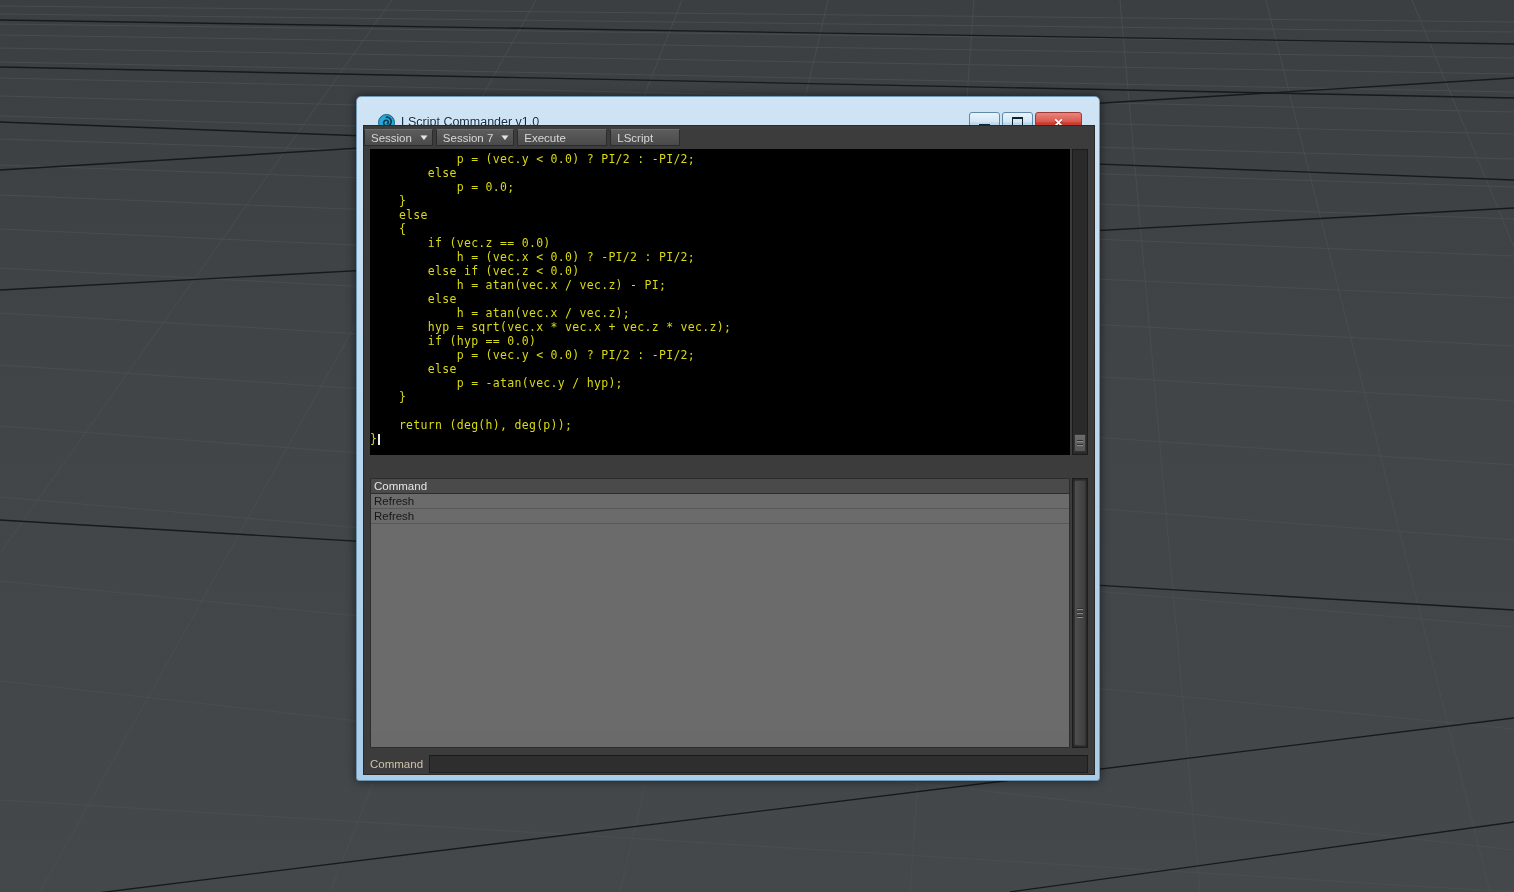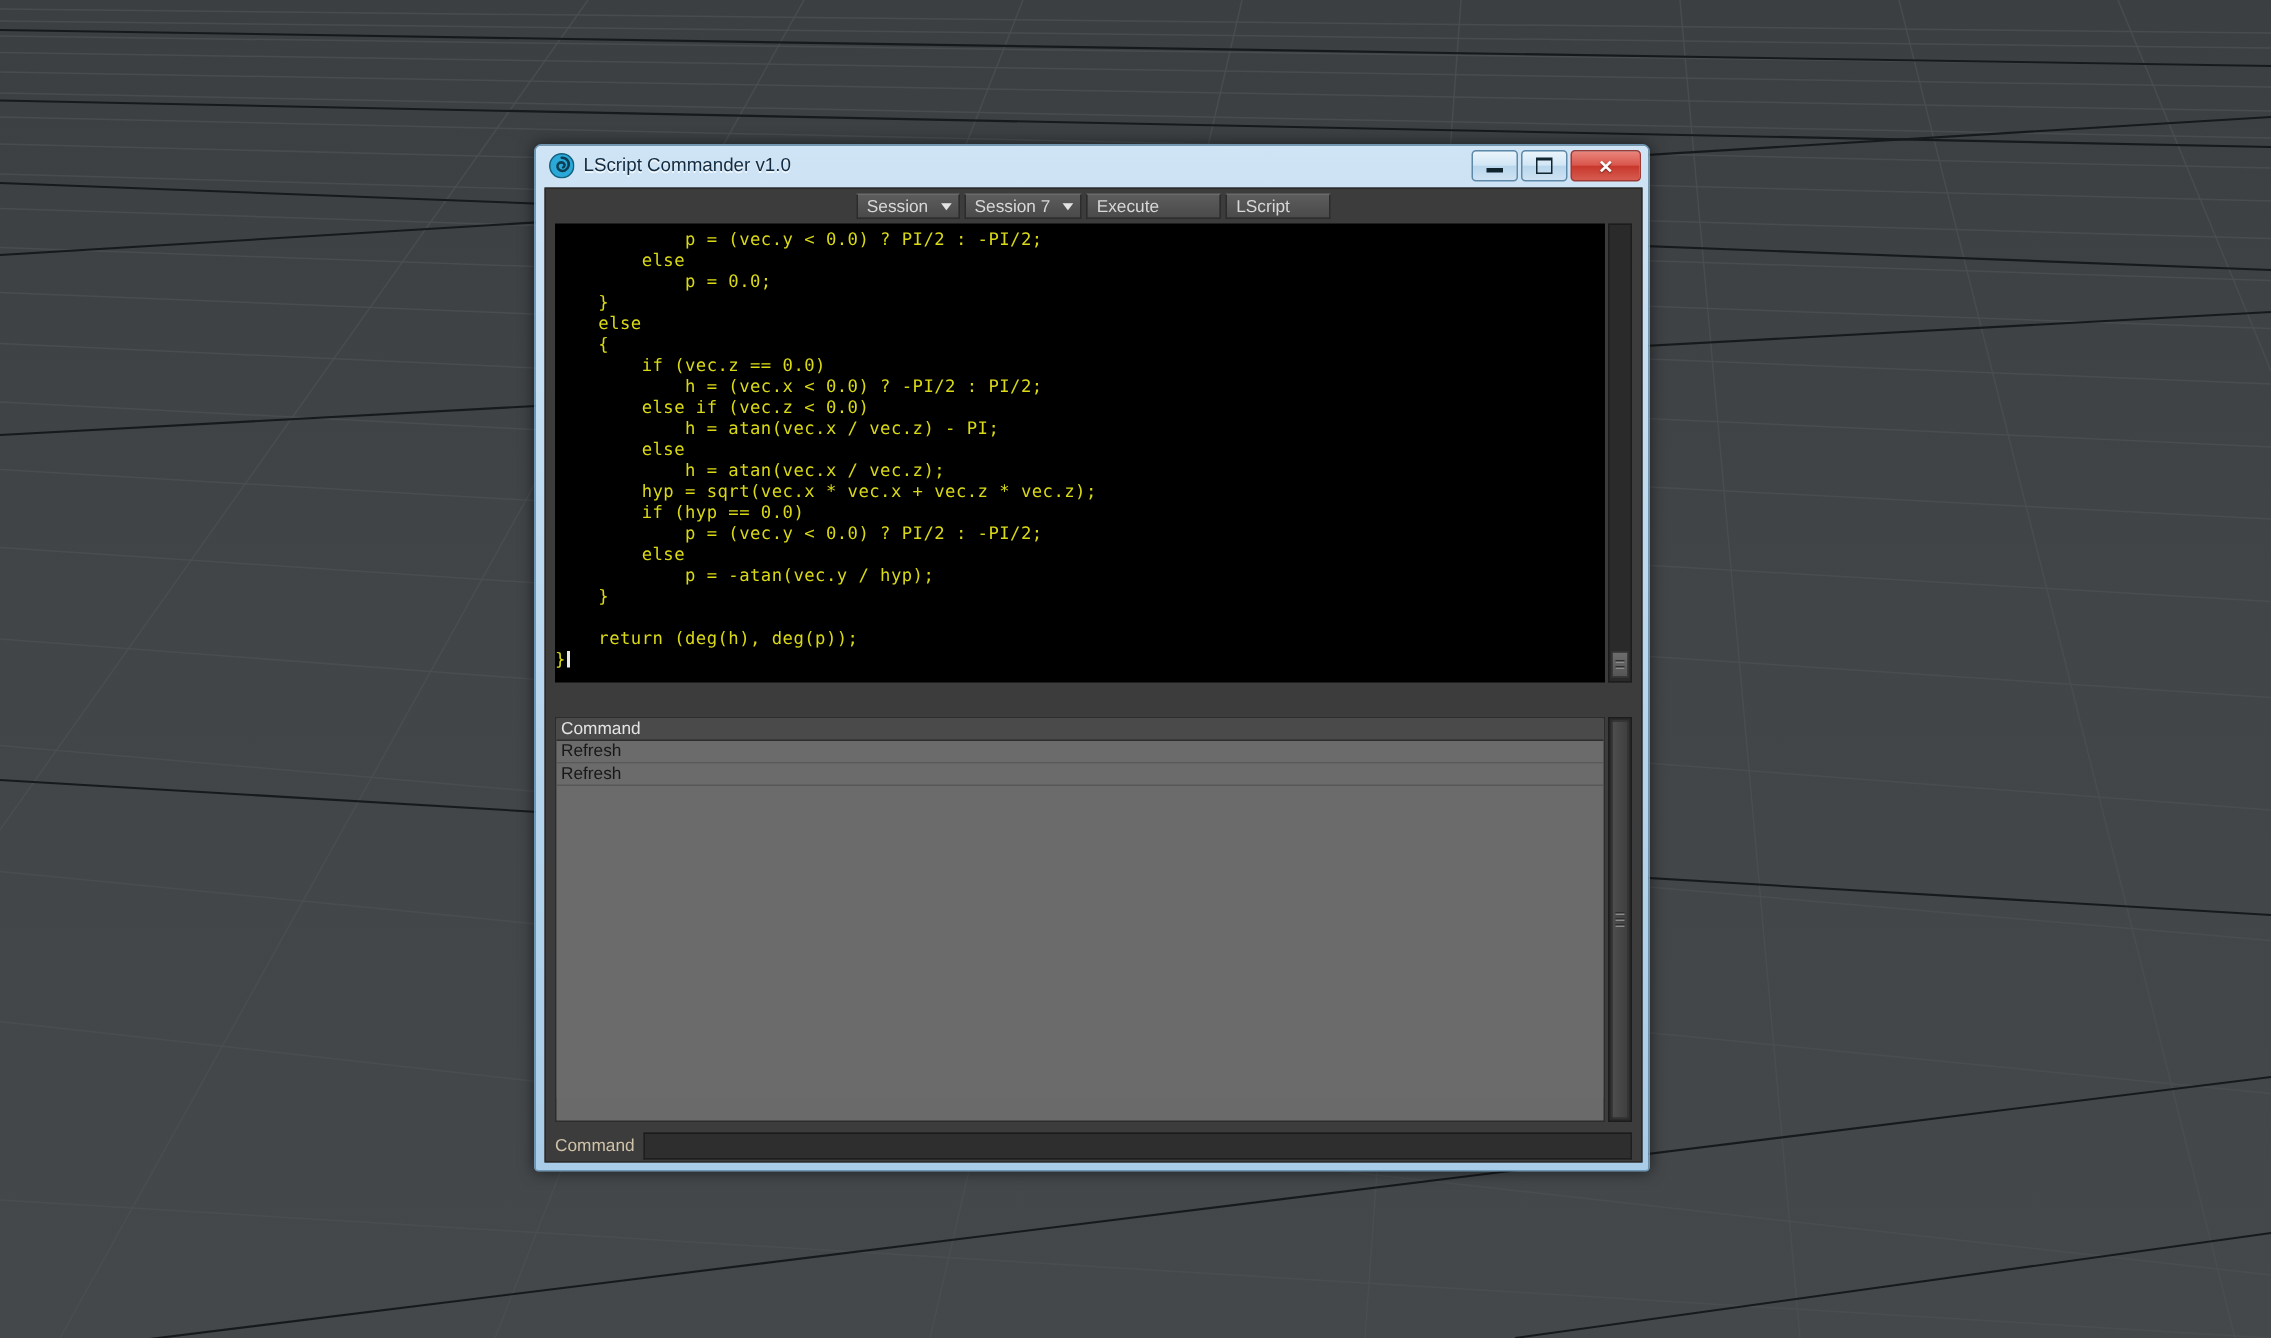--- a/index.html
+++ b/index.html
@@ -34,21 +34,21 @@
     position: absolute;
     left: 356px;
     top: 96px;
     width: 744px;
     height: 685px;
     background: linear-gradient(to bottom, #cfe4f5 0%, #bcd9ef 40%, #a9cce8 100%);
     border: 1px solid #6d97b5;
     border-radius: 5px 5px 3px 3px;
     box-shadow: 0 0 10px rgba(0,0,0,0.55);
     box-sizing: border-box;
-    padding: 0;
+    padding: 12px;
   }
   #titlebar {
     position: relative;
     height: 28px;
     padding: 0;
   }
   #app-icon {
     position: absolute;
     left: 9px;
     top: 5px;
@@ -125,21 +125,20 @@
     border: 1px solid #2a2a2a;
     box-sizing: border-box;
   }
 
   
   #toolbar {
     position: relative;
     height: 20px;
     background: #3c3c3c;
     display: flex;
-    justify-content: center;
     align-items: flex-start;
     padding-top: 3px;
   }
   .tb-group { display: flex; gap: 3px; }
   .tb-dropdown, .tb-button {
     height: 17px;
     background: linear-gradient(to bottom, #5c5c5c 0%, #4a4a4a 100%);
     border: 1px solid #2c2c2c;
     border-top-color: #6b6b6b;
     color: #d8d8d8;

